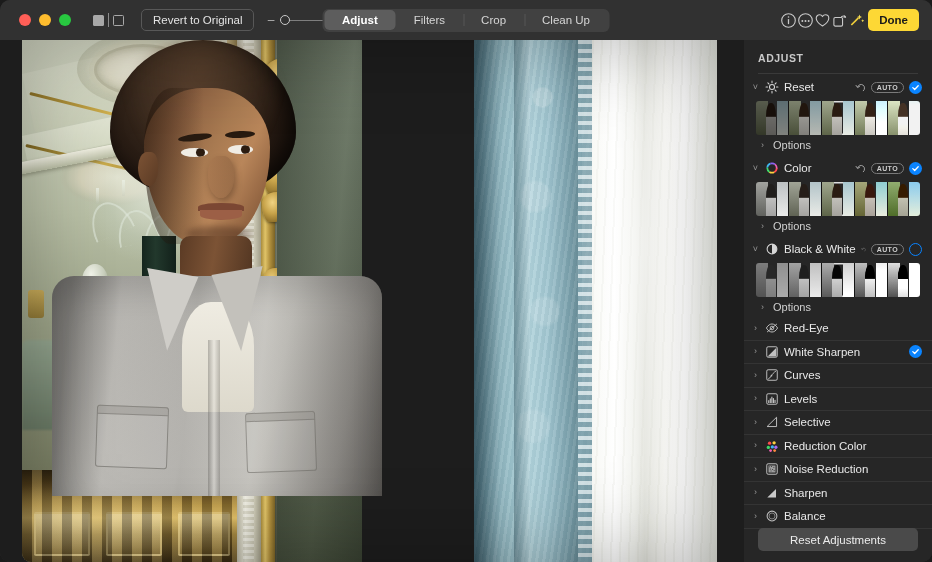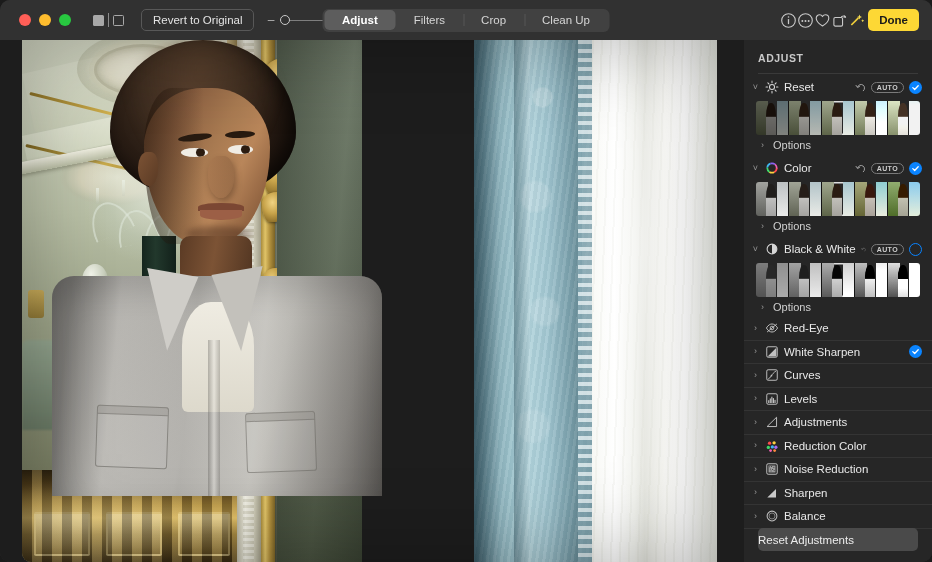--- a/index.html
+++ b/index.html
@@ -581,21 +581,21 @@
 
   .reset-adj-wrap {
     position:absolute; left:0; right:0; bottom:11px;
     display:flex; justify-content:center;
   }
   .reset-adj {
     width:160px; height:23px;
     background:#4a4a4a; color:#ececec;
     border:none; border-radius:5px;
     font-size:11.5px;
-    display:flex; align-items:center; justify-content:flex-start;
+    display:flex; align-items:center; justify-content:center;
   }
 </style>
 </head>
 <body>
 
 <div id="app">
   <div class="window">
 
     <div class="toolbar">
 
@@ -1014,21 +1014,21 @@
           </g>
         </svg>
         <span class="grp-label">Levels</span>
       </div>
 
       <div class="item">
         <span class="chev">›</span>
         <svg class="grp-icon" viewBox="0 0 16 16">
           <path d="M2.4 13.2 L13.2 13.2 L13.2 2.6 Z" fill="none" stroke="#c2c2c2" stroke-width="1.1" stroke-linejoin="round"></path>
         </svg>
-        <span class="grp-label">Adjustments</span>
+        <span class="grp-label">Selective</span>
       </div>
 
       <div class="item">
         <span class="chev">›</span>
         <svg class="grp-icon" viewBox="0 0 16 16">
           <circle cx="5.2" cy="4.8" r="1.9" fill="#ff4d4d"></circle>
           <circle cx="10.4" cy="4.4" r="1.9" fill="#ffd23f"></circle>
           <circle cx="3.8" cy="9.6" r="1.9" fill="#3fd96a"></circle>
           <circle cx="8.4" cy="9.0" r="1.9" fill="#3fb6f0"></circle>
           <circle cx="12.4" cy="9.4" r="1.9" fill="#a56bf0"></circle>

